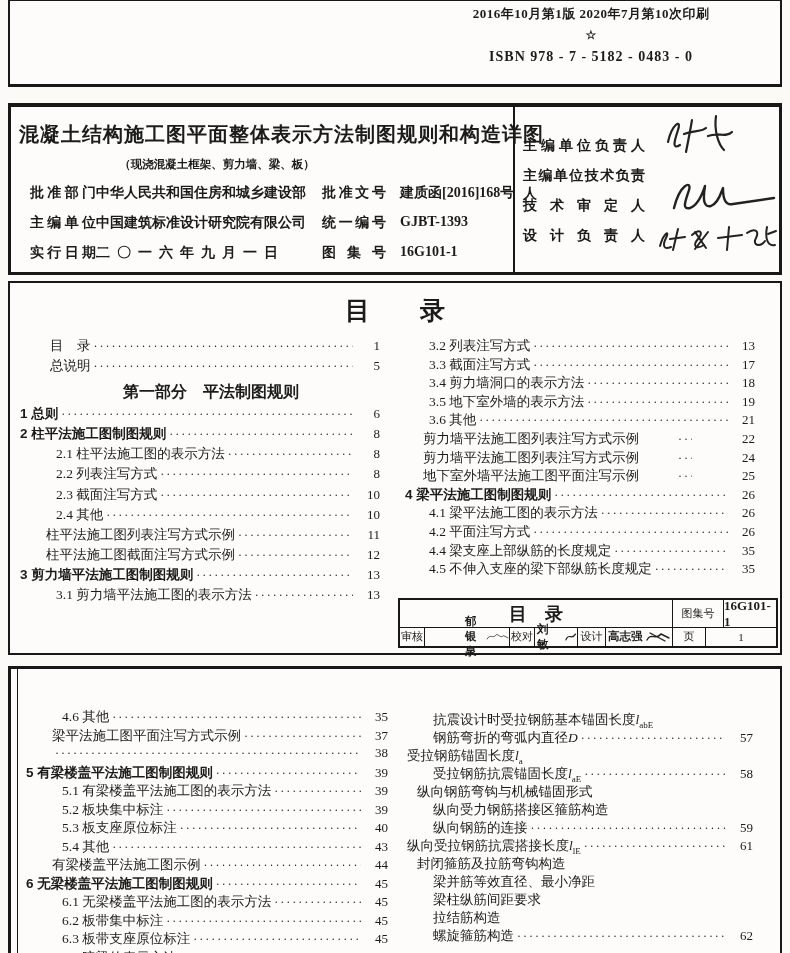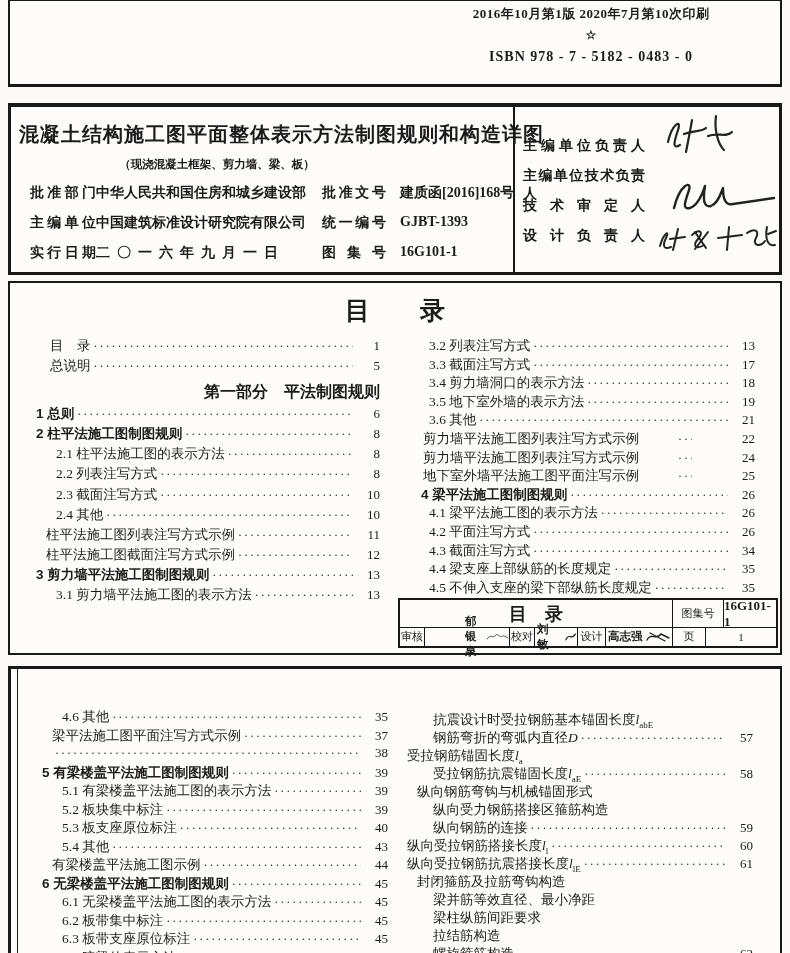--- a/index.html
+++ b/index.html
@@ -36,36 +36,36 @@
   .toccol{position:absolute;}
   #toc1-left{left:20px;top:337px;width:360px;}
   #toc1-right{left:405px;top:337px;width:350px;}
   #toc2-left{left:26px;top:708px;width:362px;}
   #toc2-right{left:407px;top:711px;width:346px;}
   .toc-line{display:flex;align-items:baseline;font-size:13.5px;white-space:nowrap;}
   #toc1-left .toc-line{height:20.1px;}
   #toc1-right .toc-line{height:18.6px;}
   #toc2-left .toc-line{height:18.5px;}
   #toc2-right .toc-line{height:18px;}
-  .toc-line.bb .tt{font-family:"Liberation Sans","DejaVu Sans",sans-serif;font-weight:bold;font-size:13.5px;margin-left:16px;}
+  .toc-line.bb .tt{font-family:"Liberation Sans","DejaVu Sans",sans-serif;font-weight:bold;font-size:13.5px;}
   .tt i{font-style:italic;}
   .tt sub{font-size:9px;}
   .lv-plain{padding-left:30px;}
   .lv-l0{padding-left:0;}
   .lv-ex{padding-left:26px;}
   .lv-sub{padding-left:36px;}
   .rcol .lv-ex{padding-left:18px;gap:36px;}
   .rcol .lv-sub{padding-left:24px;}
   .lv-r0{padding-left:0;}
   .lv-r0b{padding-left:10px;}
   .lv-r1{padding-left:26px;}
   .ldr{flex:1;overflow:hidden;white-space:nowrap;margin:0 3px;font-size:12px;letter-spacing:2px;color:#262626;}
   .ldr::after{content:"························································································";}
   .pg{min-width:24px;text-align:right;font-size:13px;}
-  .toc-header{height:28px;line-height:30px;text-align:right;padding-left:22px;
+  .toc-header{height:28px;line-height:30px;text-align:center;padding-left:22px;
               font-family:"Liberation Sans","DejaVu Sans",sans-serif;font-weight:bold;font-size:16px;}
   
   #titlebar{position:absolute;left:398px;top:598px;width:380px;height:50px;
             border:2px solid #181818;box-sizing:border-box;background:#fdfcfa;}
   #tbar-r1{display:flex;height:27px;border-bottom:1.5px solid #181818;}
   #tbar-r1 .c{display:flex;align-items:center;justify-content:center;box-sizing:border-box;}
   .c-title{width:272px;font-size:18px;font-weight:bold;}
   .c-atlas-lab{width:51px;border-left:1.5px solid #181818;font-size:11px;}
   .c-atlas-no{flex:1;border-left:1.5px solid #181818;font-size:13px;font-weight:600;}
   #tbar-r2{display:flex;height:17.5px;font-size:11px;}
@@ -259,25 +259,20 @@
         <span class="tt">4.1 梁平法施工图的表示方法</span>
         <span class="ldr"></span>
         <span class="pg">26</span>
       </div>
       <div class="toc-line lv-sub">
         <span class="tt">4.2 平面注写方式</span>
         <span class="ldr"></span>
         <span class="pg">26</span>
       </div>
       <div class="toc-line lv-sub">
-        <span class="tt">4.3 截面注写方式</span>
-        <span class="ldr"></span>
-        <span class="pg">34</span>
-      </div>
-      <div class="toc-line lv-sub">
         <span class="tt">4.4 梁支座上部纵筋的长度规定</span>
         <span class="ldr"></span>
         <span class="pg">35</span>
       </div>
       <div class="toc-line lv-sub">
         <span class="tt">4.5 不伸入支座的梁下部纵筋长度规定</span>
         <span class="ldr"></span>
         <span class="pg">35</span>
       </div>
     </div>
@@ -408,25 +403,20 @@
       </div>
       <div class="toc-line lv-r1">
         <span class="tt">纵向受力钢筋搭接区箍筋构造</span>
       </div>
       <div class="toc-line lv-r1">
         <span class="tt">纵向钢筋的连接</span>
         <span class="ldr"></span>
         <span class="pg">59</span>
       </div>
       <div class="toc-line lv-r0">
-        <span class="tt">纵向受拉钢筋搭接长度<i>l</i><sub>l</sub></span>
-        <span class="ldr"></span>
-        <span class="pg">60</span>
-      </div>
-      <div class="toc-line lv-r0">
         <span class="tt">纵向受拉钢筋抗震搭接长度<i>l</i><sub>lE</sub></span>
         <span class="ldr"></span>
         <span class="pg">61</span>
       </div>
       <div class="toc-line lv-r0b">
         <span class="tt">封闭箍筋及拉筋弯钩构造</span>
       </div>
       <div class="toc-line lv-r1">
         <span class="tt">梁并筋等效直径、最小净距</span>
       </div>

